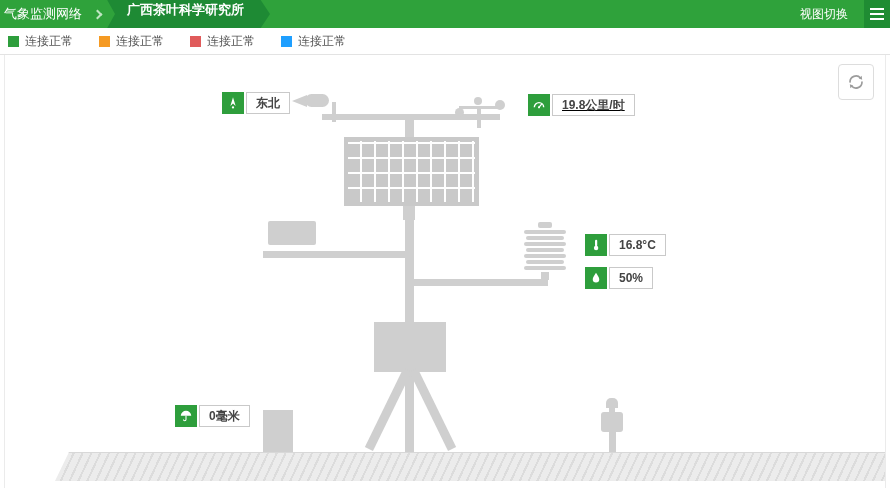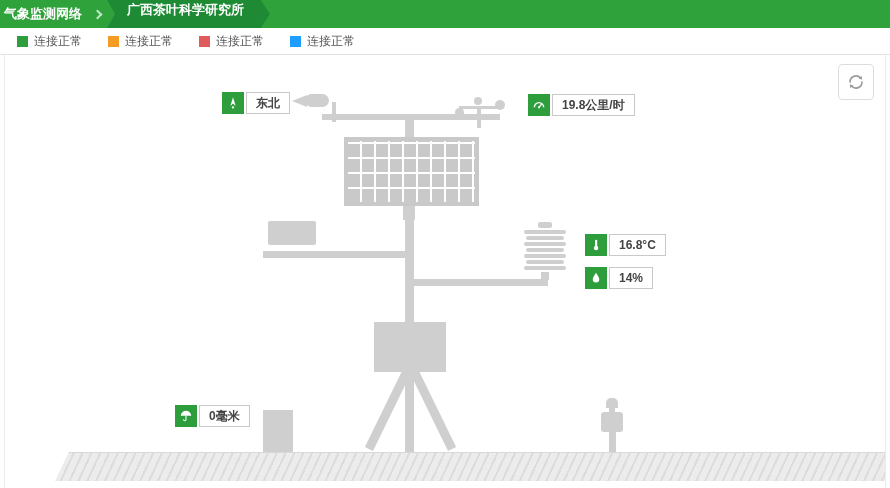--- a/index.html
+++ b/index.html
@@ -7,21 +7,21 @@
     margin: 0; width: 890px; height: 488px; overflow: hidden;
     font-family: "Liberation Sans", sans-serif; background: #fff;
   }
   .page { position: relative; width: 890px; height: 488px; }
 
   
   .topbar {
     position: absolute; top: 0; left: 0; right: 0; height: 28px;
     background: #2fa23b; color: #fff; display: flex; align-items: center;
   }
-  .app-title { font-size: 13px; font-weight: bold; margin-left: 4px; white-space: nowrap; }
+  .app-title { font-size: 13px; font-weight: normal; margin-left: 4px; white-space: nowrap; }
   .chev {
     width: 7px; height: 7px; margin-left: 12px;
     border-top: 2px solid #bfe5c2; border-right: 2px solid #bfe5c2;
     transform: rotate(45deg);
   }
   .crumb {
     margin-left: 4px; background: #1e8a34; height: 36px; line-height: 28px;
     padding: 0 26px 0 22px; font-size: 13px; font-weight: bold; cursor: pointer;
     clip-path: polygon(0 0, calc(100% - 12px) 0, 100% 50%, calc(100% - 12px) 100%, 0 100%, 10px 50%);
   }
@@ -30,21 +30,21 @@
   .hamburger {
     width: 26px; height: 28px; background: #1f8c33; cursor: pointer;
     display: flex; flex-direction: column; justify-content: center; align-items: center; gap: 3px;
   }
   .hamburger i { display: block; width: 14px; height: 2px; background: #fff; }
 
   
   .legend {
     position: absolute; top: 28px; left: 0; right: 0; height: 27px; background: #fff;
     border-bottom: 1px solid #e3e3e3; display: flex; align-items: center;
-    padding-left: 17px; gap: 26px; font-size: 12px; color: #555;
+    padding-left: 8px; gap: 26px; font-size: 12px; color: #555;
   }
   .legend-item { display: flex; align-items: center; gap: 6px; }
   .sq { width: 11px; height: 11px; display: inline-block; }
   .sq.c0 { background: #2e9e3c; } .sq.c1 { background: #f59a23; }
   .sq.c2 { background: #e05b5b; } .sq.c3 { background: #1e9fff; }
 
   
   .content {
     position: absolute; top: 55px; left: 4px; right: 4px; bottom: 0; background: #fff;
     border-left: 1px solid #ebebeb; border-right: 1px solid #ebebeb;
@@ -92,20 +92,28 @@
 </head>
 <body>
 
 <div class="page">
 
   <div class="topbar">
     <div class="app-title">气象监测网络</div>
     <div class="chev"></div>
     <div class="crumb">
       <span>广西茶叶科学研究所</span>
+    </div>
+    <div class="header-right">
+      <div class="view-switch">视图切换</div>
+      <div class="hamburger">
+        <i></i>
+          <i></i>
+          <i></i>
+      </div>
     </div>
   </div>
 
   <div class="legend">
     <div class="legend-item">
       <span class="sq c0"></span>
       <span>连接正常</span>
     </div>
     <div class="legend-item">
       <span class="sq c1"></span>
@@ -189,21 +197,21 @@
       <div class="sensor" style="left:217px;top:37px;">
         <span class="badge">
           <svg viewBox="0 0 24 24">
               <polygon points="12,2 16.5,17 12,13 7.5,17" fill="#fff"></polygon>
               <circle cx="12" cy="19.5" r="2" fill="#fff"></circle>
             </svg>
         </span>
         <span class="val">东北</span>
       </div>
 
-      <div class="sensor" style="left:523px;top:39px;">
+      <div class="sensor" style="left:523px;top:39px;text-decoration:underline;">
         <span class="badge">
           <svg viewBox="0 0 24 24">
               <path d="M4 16a8 8 0 0 1 16 0" fill="none" stroke="#fff" stroke-width="2.4"></path>
               <line x1="12" y1="16" x2="16.8" y2="10" stroke="#fff" stroke-width="2.2"></line>
               <circle cx="12" cy="16" r="1.8" fill="#fff"></circle>
             </svg>
         </span>
         <span class="val">19.8公里/时</span>
       </div>
 
@@ -217,21 +225,21 @@
         </span>
         <span class="val">16.8°C</span>
       </div>
 
       <div class="sensor" style="left:580px;top:212px;">
         <span class="badge">
           <svg viewBox="0 0 24 24">
               <path d="M12 2.8C9.6 7.2 6.4 10.4 6.4 14a5.6 5.6 0 0 0 11.2 0C17.6 10.4 14.4 7.2 12 2.8Z" fill="#fff"></path>
             </svg>
         </span>
-        <span class="val">14%</span>
+        <span class="val">50%</span>
       </div>
 
       <div class="sensor" style="left:170px;top:350px;">
         <span class="badge">
           <svg viewBox="0 0 24 24">
               <path d="M12 3a9 9 0 0 1 9 8.4H3A9 9 0 0 1 12 3Z" fill="#fff"></path>
               <path d="M12 11.4v6.6a2.2 2.2 0 0 1-4.4 0" stroke="#fff" stroke-width="1.8" fill="none"></path>
             </svg>
         </span>
         <span class="val">0毫米</span>

